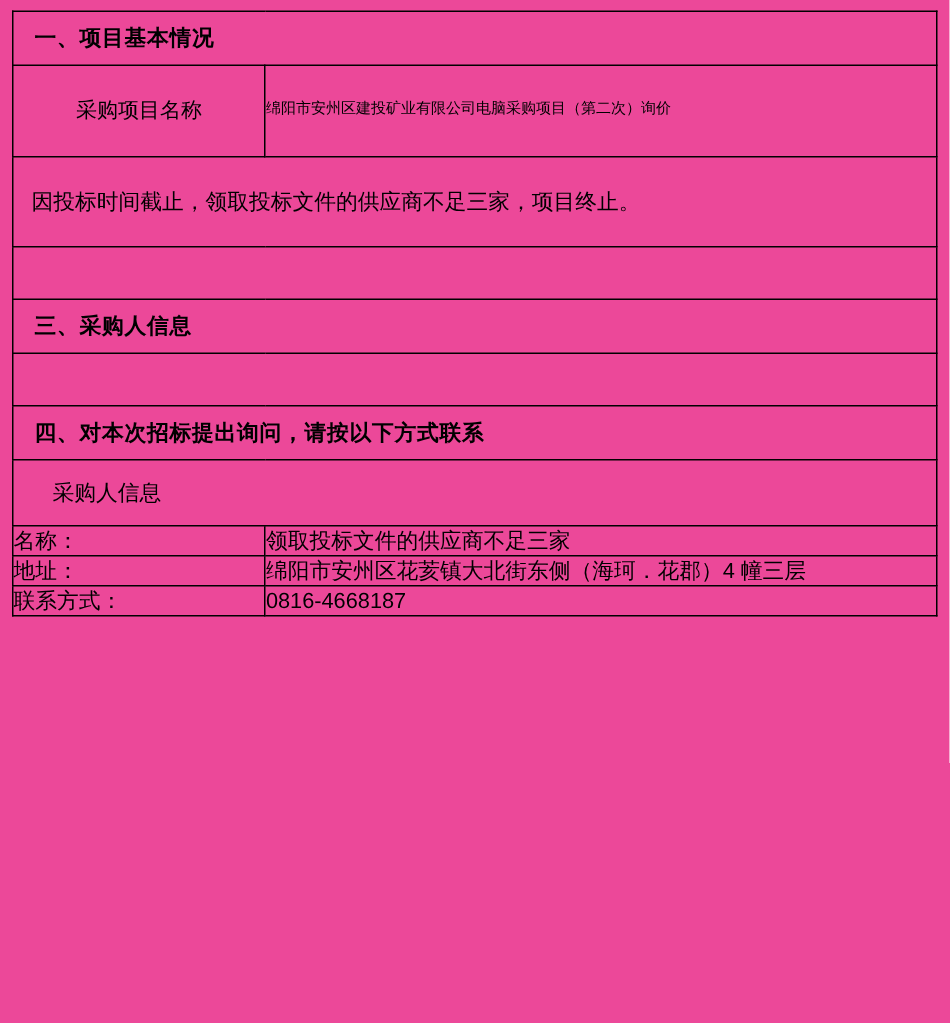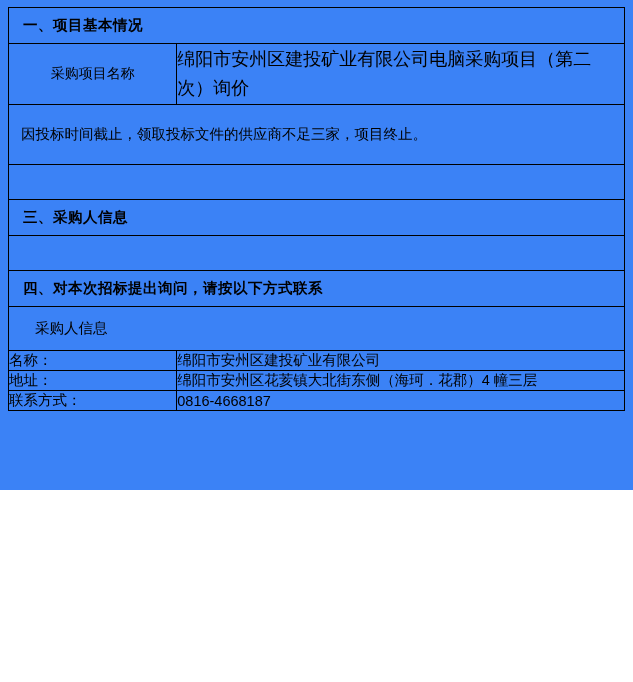--- a/index.html
+++ b/index.html
@@ -7,24 +7,24 @@
     padding: 0;
     background: #ffffff;
   }
   body {
     font-family: "Liberation Serif", "DejaVu Serif", serif;
     color: #000000;
   }
   .page {
     position: relative;
     width: 633px;
-    height: 490px;
+    height: 682px;
     box-sizing: border-box;
     padding: 7px 8px 0 8px;
-    background: #3b82f6;
+    background: #ec4899;
   }
   table.doc {
     width: 617px;
     border-collapse: collapse;
     table-layout: fixed;
     border: 1px solid #000000;
   }
   table.doc td {
     border: 1px solid #000000;
     vertical-align: middle;
@@ -41,24 +41,24 @@
   .row-title { height: 32px; }
   .row-blank { height: 34px; }
   .row-blank2 { height: 34px; }
   .label-cell {
     text-align: center;
     font-size: 14px;
     padding: 6px 4px;
     font-family: "Liberation Sans", "DejaVu Sans", sans-serif;
   }
   .value-cell {
-    font-size: 18px;
+    font-size: 10px;
     padding: 6px 8px 6px 12px;
     line-height: 1.6;
-    font-family: Liberation Sans, sans-serif;
+    font-family: Liberation Mono, monospace;
   }
   .reason-cell {
     font-size: 14.5px;
     padding: 20px 12px 20px 12px;
     font-family: Liberation Serif, serif;
   }
   .sub-label {
     font-size: 14.5px;
     padding: 12px 10px 12px 26px;
     font-family: "Liberation Sans", "DejaVu Sans", sans-serif;
@@ -120,21 +120,21 @@
           <div class="section-title">四、对本次招标提出询问，请按以下方式联系</div>
         </td>
       </tr>
       <tr>
         <td colspan="2">
           <div class="sub-label">采购人信息</div>
         </td>
       </tr>
       <tr>
         <td class="contact-label">名称：</td>
-        <td class="contact-value">绵阳市安州区建投矿业有限公司</td>
+        <td class="contact-value">领取投标文件的供应商不足三家</td>
       </tr>
       <tr>
         <td class="contact-label">地址：</td>
         <td class="contact-value nowrap">绵阳市安州区花荄镇大北街东侧（海珂．花郡）4 幢三层</td>
       </tr>
       <tr>
         <td class="contact-label">联系方式：</td>
         <td class="contact-value">0816-4668187</td>
       </tr>
     </tbody>

